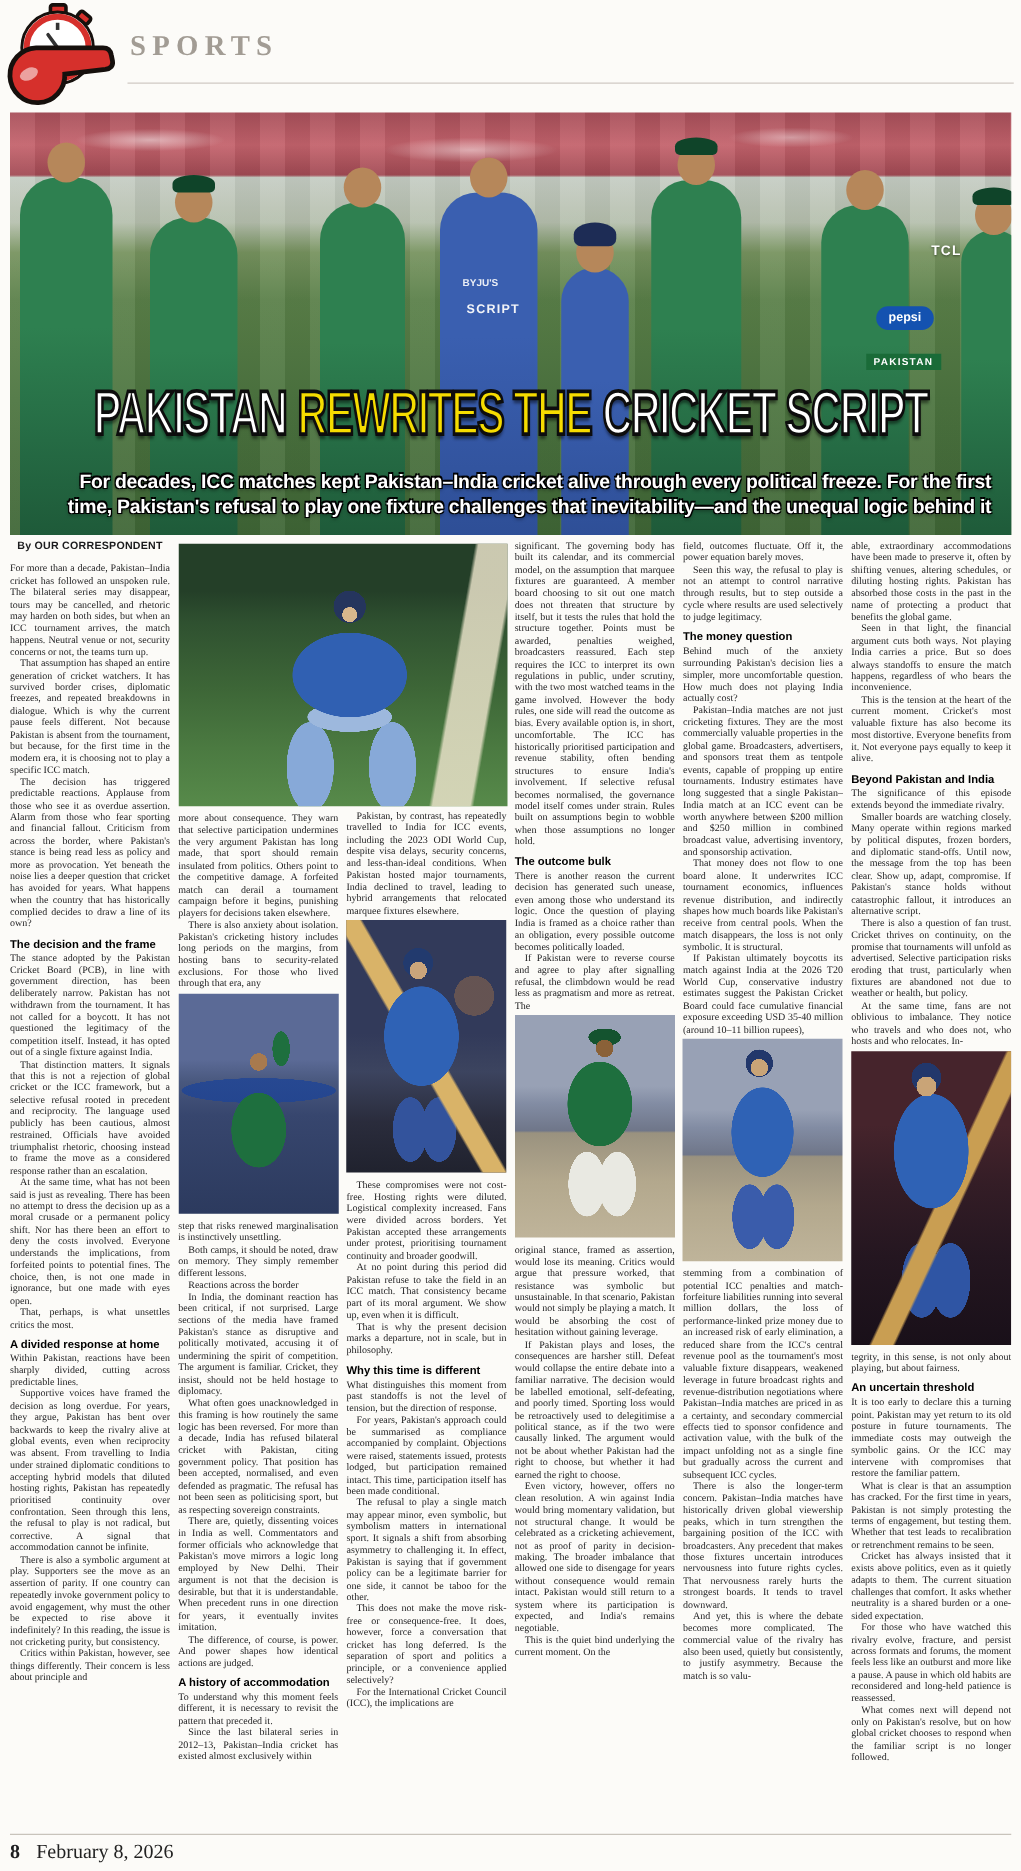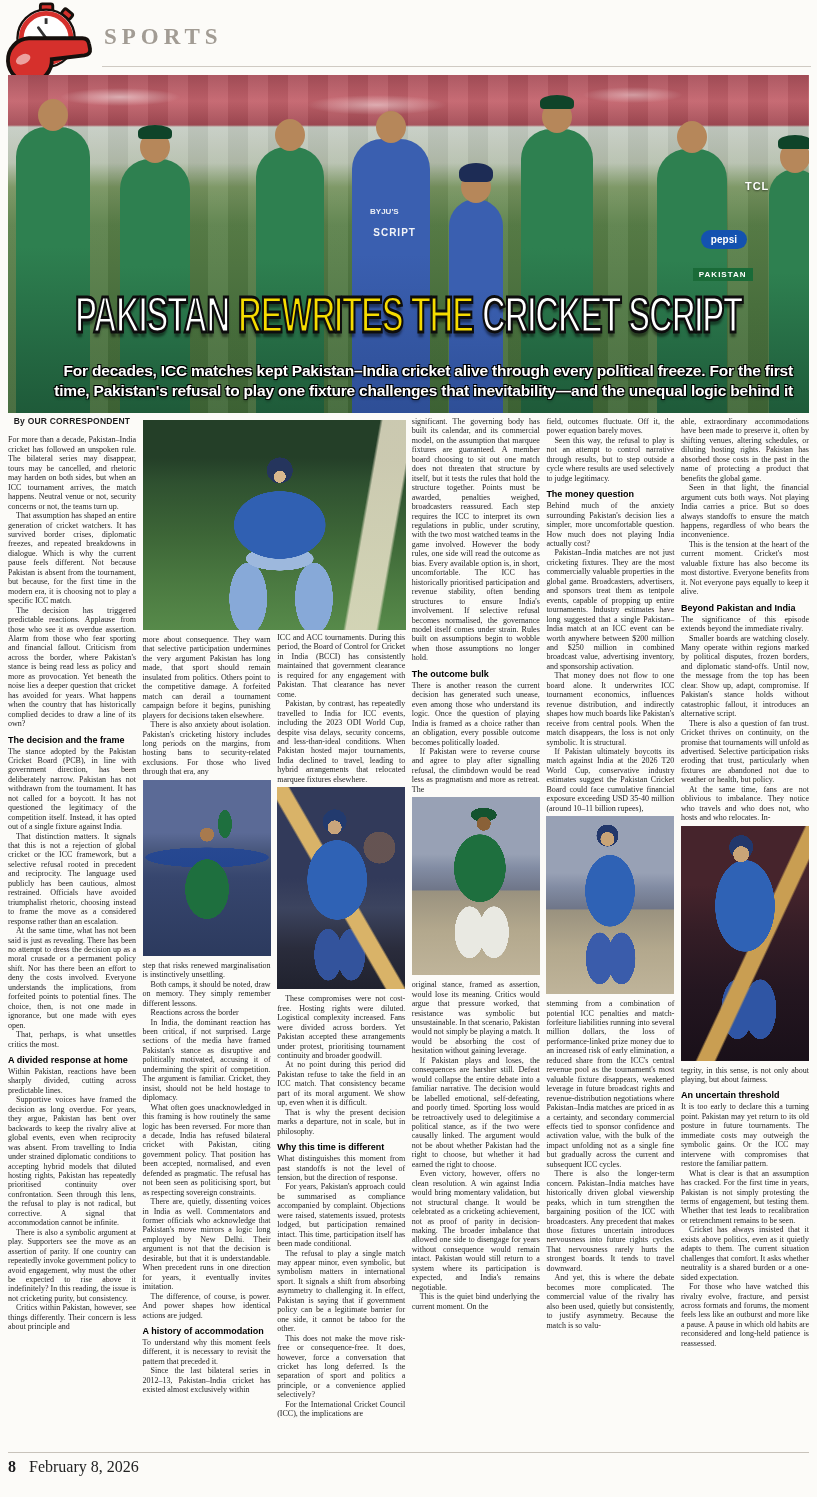--- a/index.html
+++ b/index.html
@@ -1,19 +1,19 @@
 <!DOCTYPE html>
 <html lang="en"><head>
 <meta charset="utf-8">
 <style>
   html,body{margin:0;padding:0;background:#e8e6e2;}
   .page{width:817px;height:1497px;background:#fcfbf8;position:relative;overflow:hidden;
         font-family:"Liberation Serif",serif;color:#1c1c1e;}
   
-  .masthead{position:relative;height:75px;}
+  .masthead{position:relative;height:90px;}
   .logo{position:absolute;left:2px;top:2px;width:92px;height:84px;}
   .section-title{position:absolute;left:104px;top:24px;font-family:"Liberation Serif",serif;
         font-weight:bold;font-size:23px;letter-spacing:5px;color:#a29c94;}
   .masthead-rule{position:absolute;left:102px;right:6px;top:66px;border-top:1px solid #cfcac3;}
   
   .hero{position:relative;margin:0 8px;height:338px;overflow:hidden;
     background:
       radial-gradient(ellipse 60px 9px at 14% 22px, rgba(255,255,255,.5), transparent),
       radial-gradient(ellipse 70px 10px at 46% 30px, rgba(255,255,255,.45), transparent),
       radial-gradient(ellipse 50px 8px at 78% 20px, rgba(255,255,255,.4), transparent),
@@ -193,21 +193,20 @@
         <p>In India, the dominant reaction has been critical, if not surprised. Large sections of the media have framed Pakistan's stance as disruptive and politically motivated, accusing it of undermining the spirit of competition. The argument is familiar. Cricket, they insist, should not be held hostage to diplomacy.</p>
         <p>What often goes unacknowledged in this framing is how routinely the same logic has been reversed. For more than a decade, India has refused bilateral cricket with Pakistan, citing government policy. That position has been accepted, normalised, and even defended as pragmatic. The refusal has not been seen as politicising sport, but as respecting sovereign constraints.</p>
         <p>There are, quietly, dissenting voices in India as well. Commentators and former officials who acknowledge that Pakistan's move mirrors a logic long employed by New Delhi. Their argument is not that the decision is desirable, but that it is understandable. When precedent runs in one direction for years, it eventually invites imitation.</p>
         <p>The difference, of course, is power. And power shapes how identical actions are judged.</p>
         <h3>A history of accommodation</h3>
         <p class="cont">To understand why this moment feels different, it is necessary to revisit the pattern that preceded it.</p>
         <p>Since the last bilateral series in 2012–13, Pakistan–India cricket has existed almost exclusively within</p>
       </div>
       <div class="col">
         <div style="height: 216px;"></div>
-        <p class="cont">ICC and ACC tournaments. During this period, the Board of Control for Cricket in India (BCCI) has consistently maintained that government clearance is required for any engagement with Pakistan. That clearance has never come.</p>
         <p>Pakistan, by contrast, has repeatedly travelled to India for ICC events, including the 2023 ODI World Cup, despite visa delays, security concerns, and less-than-ideal conditions. When Pakistan hosted major tournaments, India declined to travel, leading to hybrid arrangements that relocated marquee fixtures elsewhere.</p>
         <div class="photo photo-c" style="height: 202px;"></div>
         <p>These compromises were not cost-free. Hosting rights were diluted. Logistical complexity increased. Fans were divided across borders. Yet Pakistan accepted these arrangements under protest, prioritising tournament continuity and broader goodwill.</p>
         <p>At no point during this period did Pakistan refuse to take the field in an ICC match. That consistency became part of its moral argument. We show up, even when it is difficult.</p>
         <p>That is why the present decision marks a departure, not in scale, but in philosophy.</p>
         <h3>Why this time is different</h3>
         <p class="cont">What distinguishes this moment from past standoffs is not the level of tension, but the direction of response.</p>
         <p>For years, Pakistan's approach could be summarised as compliance accompanied by complaint. Objections were raised, statements issued, protests lodged, but participation remained intact. This time, participation itself has been made conditional.</p>
         <p>The refusal to play a single match may appear minor, even symbolic, but symbolism matters in international sport. It signals a shift from absorbing asymmetry to challenging it. In effect, Pakistan is saying that if government policy can be a legitimate barrier for one side, it cannot be taboo for the other.</p>
         <p>This does not make the move risk-free or consequence-free. It does, however, force a conversation that cricket has long deferred. Is the separation of sport and politics a principle, or a convenience applied selectively?</p>
@@ -246,20 +245,21 @@
         <p>Smaller boards are watching closely. Many operate within regions marked by political disputes, frozen borders, and diplomatic stand-offs. Until now, the message from the top has been clear. Show up, adapt, compromise. If Pakistan's stance holds without catastrophic fallout, it introduces an alternative script.</p>
         <p>There is also a question of fan trust. Cricket thrives on continuity, on the promise that tournaments will unfold as advertised. Selective participation risks eroding that trust, particularly when fixtures are abandoned not due to weather or health, but policy.</p>
         <p>At the same time, fans are not oblivious to imbalance. They notice who travels and who does not, who hosts and who relocates. In-</p>
         <div class="photo photo-e" style="height: 235px;"></div>
         <p class="cont">tegrity, in this sense, is not only about playing, but about fairness.</p>
         <h3>An uncertain threshold</h3>
         <p class="cont">It is too early to declare this a turning point. Pakistan may yet return to its old posture in future tournaments. The immediate costs may outweigh the symbolic gains. Or the ICC may intervene with compromises that restore the familiar pattern.</p>
         <p>What is clear is that an assumption has cracked. For the first time in years, Pakistan is not simply protesting the terms of engagement, but testing them. Whether that test leads to recalibration or retrenchment remains to be seen.</p>
         <p>Cricket has always insisted that it exists above politics, even as it quietly adapts to them. The current situation challenges that comfort. It asks whether neutrality is a shared burden or a one-sided expectation.</p>
         <p>For those who have watched this rivalry evolve, fracture, and persist across formats and forums, the moment feels less like an outburst and more like a pause. A pause in which old habits are reconsidered and long-held patience is reassessed.</p>
+        <p>What comes next will depend not only on Pakistan's resolve, but on how global cricket chooses to respond when the familiar script is no longer followed.</p>
       </div>
     </main>
 
   <footer class="footer">
     <span class="pagenum">8</span>
     <span class="pagedate">February 8, 2026</span>
   </footer>
 </div>
 
 </body></html>

